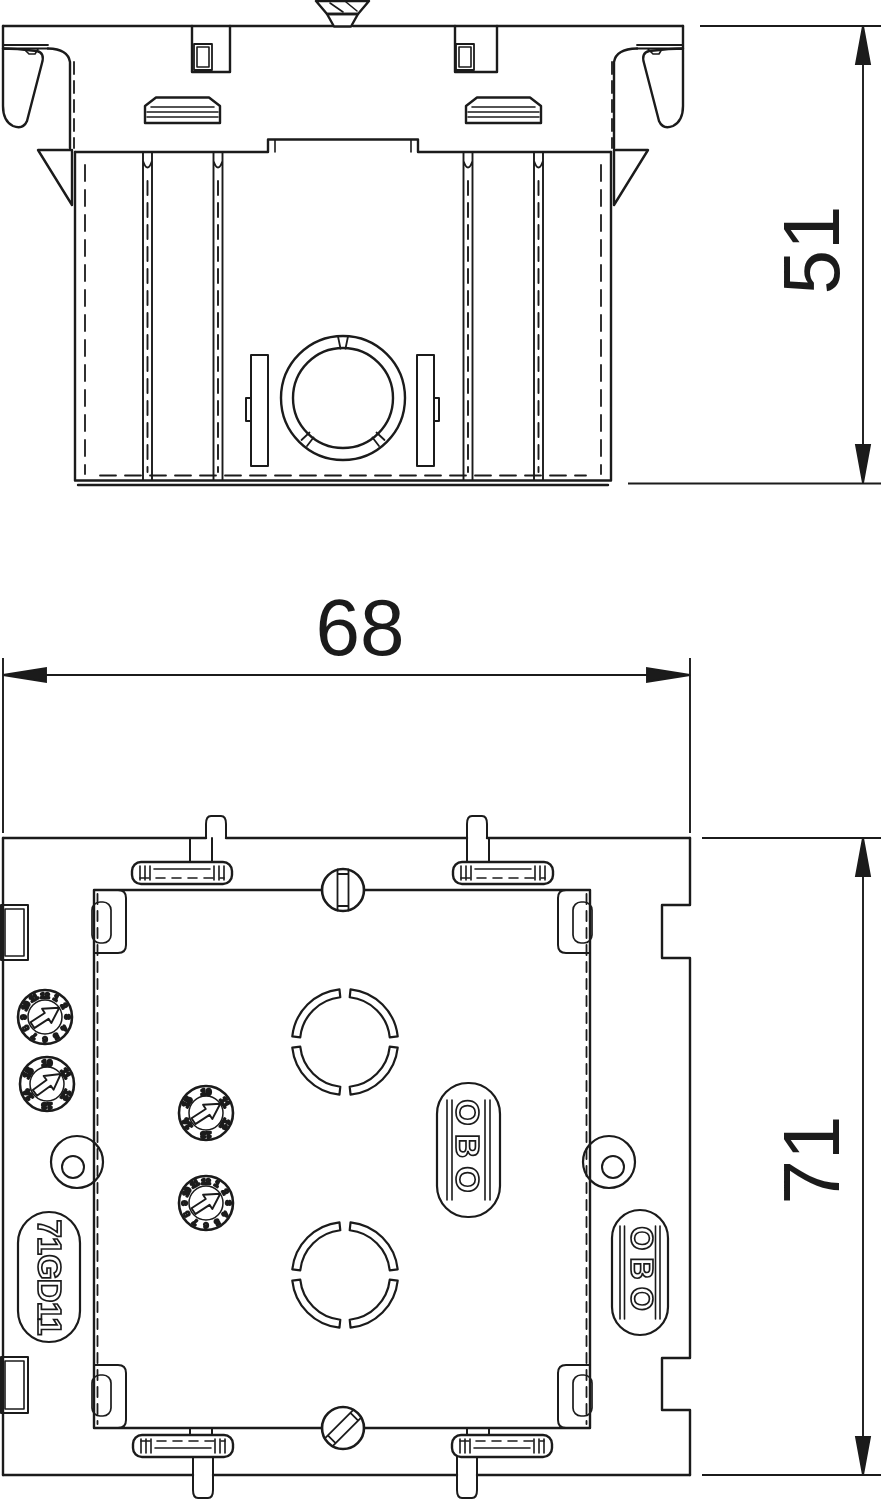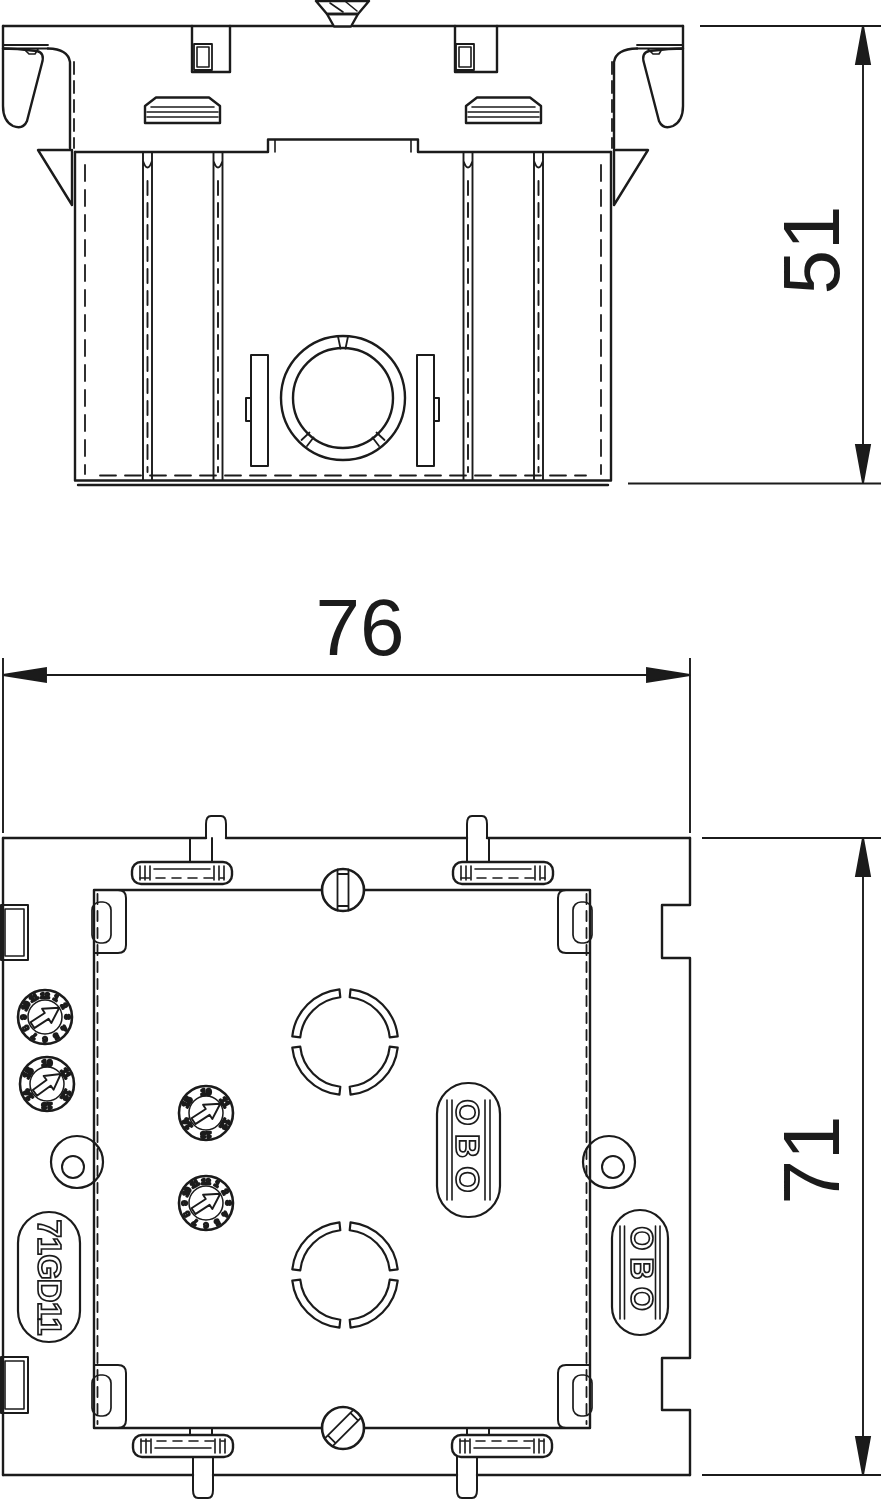--- a/index.html
+++ b/index.html
@@ -260,20 +260,20 @@
       <path d="M3,675 L46,668 V682 Z M690,675 L647,668 V682 Z" fill="#1b1b1b"></path>
     </g>
 
     <g>
       <path d="M702,838 H881 M702,1475 H881 M863,838 V1475"></path>
       <path d="M863,838 L856,876 H870 Z M863,1475 L856,1437 H870 Z" fill="#1b1b1b"></path>
     </g>
   </g>
 </svg>
 
-<div class="dim-text" style="left:300px;top:588px;width:120px;">76</div>
+<div class="dim-text" style="left:300px;top:588px;width:120px;">68</div>
 <div class="dim-text rot-ccw" style="left:752px;top:215px;width:120px;height:70px;line-height:70px;">51</div>
 <div class="dim-text rot-ccw" style="left:752px;top:1125px;width:120px;height:70px;line-height:70px;">71</div>
 
 <div class="outline-text rot-cw" style="left:-17px;top:1259px;width:132px;height:36px;line-height:36px;font-size:33px;letter-spacing:-1px;">71GD11</div>
 <div class="outline-text rot-cw" style="left:408px;top:1132px;width:120px;height:36px;line-height:36px;font-size:34px;letter-spacing:8px;">OBO</div>
 <div class="outline-text rot-cw" style="left:586px;top:1255px;width:110px;height:34px;line-height:34px;font-size:31px;letter-spacing:7px;">OBO</div>
 </div>
 
 </body></html>

